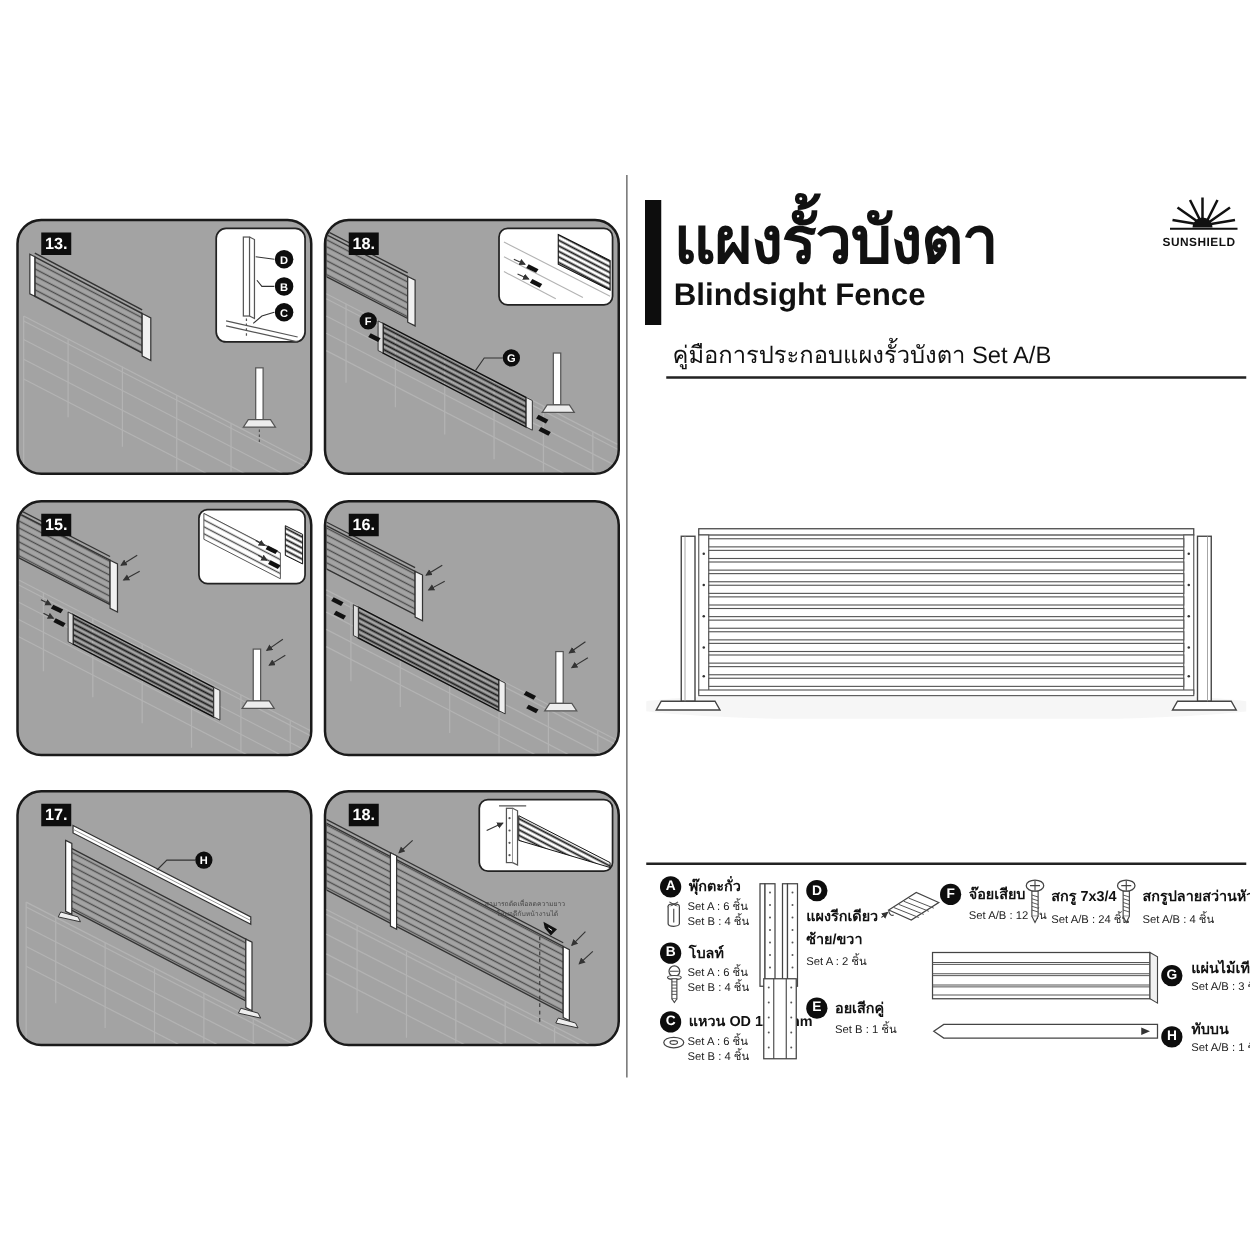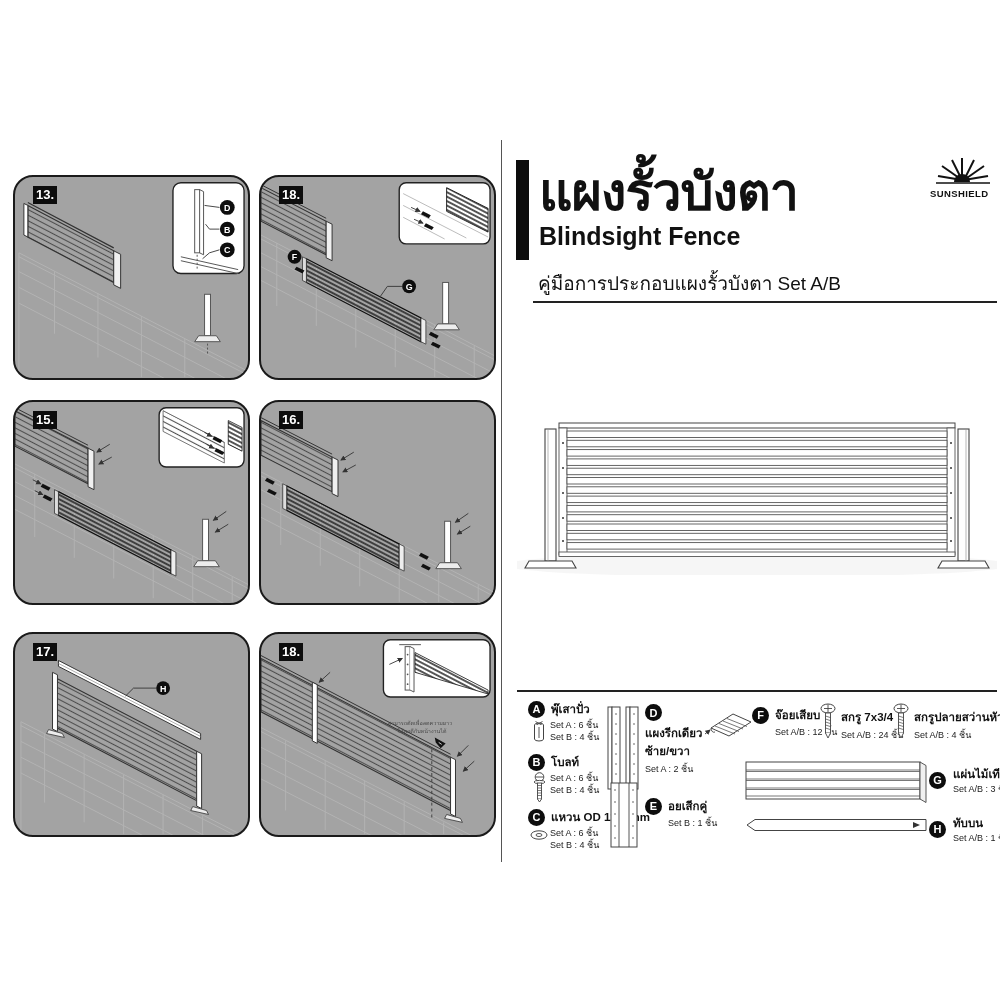--- a/index.html
+++ b/index.html
@@ -414,21 +414,21 @@
     </g>
   </svg>
 
   
   <div class="parts-rule"></div>
 
   
   <div class="part" style="left:528px;top:700px;">
     <div class="row1">
       <span class="badge">A</span>
-      <span class="pname">พุ๊เสาปั่ว</span>
+      <span class="pname">พุ๊กตะกั่ว</span>
     </div>
     <div class="pbody">
       <div class="picon">
         <svg width="16" height="26" viewBox="0 0 16 26">
           <ellipse cx="8" cy="6" rx="4.5" ry="2" fill="#fff" stroke="#444" stroke-width="1"></ellipse>
           <path d="M4.5,2.5 L11.5,6.5 M11.5,2.5 L4.5,6.5" stroke="#444" stroke-width="0.9"></path>
           <path d="M3.5,6 V20 a4.5,2 0 0 0 9,0 V6" fill="#fff" stroke="#444" stroke-width="1"></path>
           <path d="M8,8 V19" stroke="#444" stroke-width="0.9"></path>
         </svg>
       </div>

